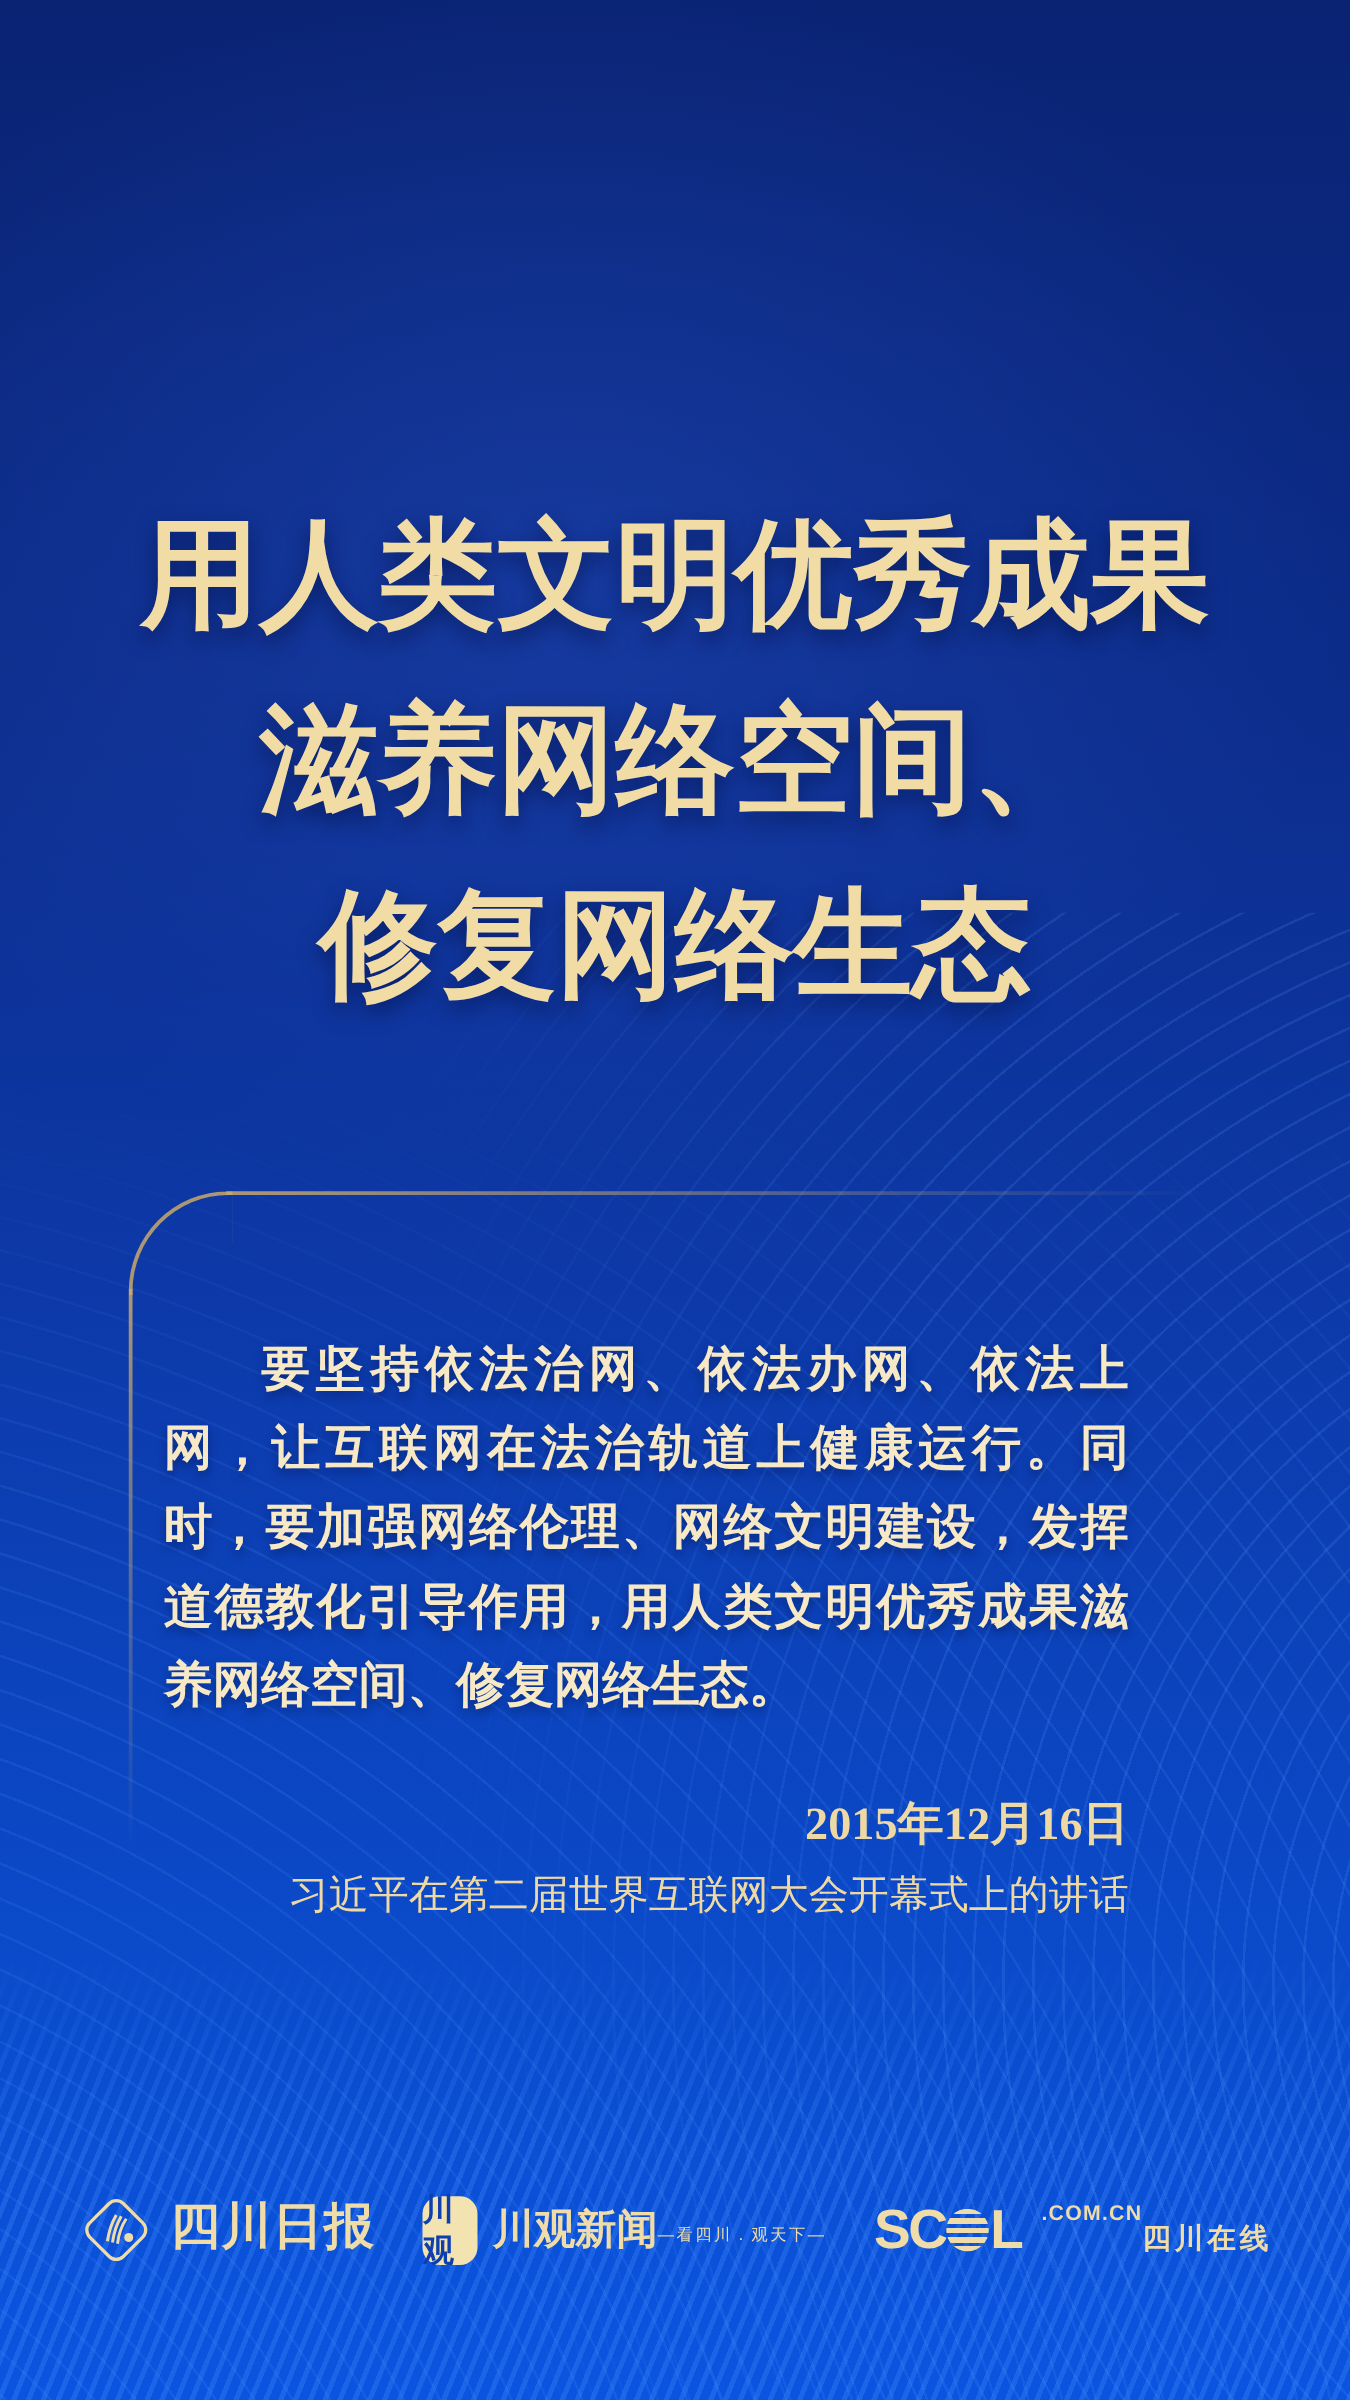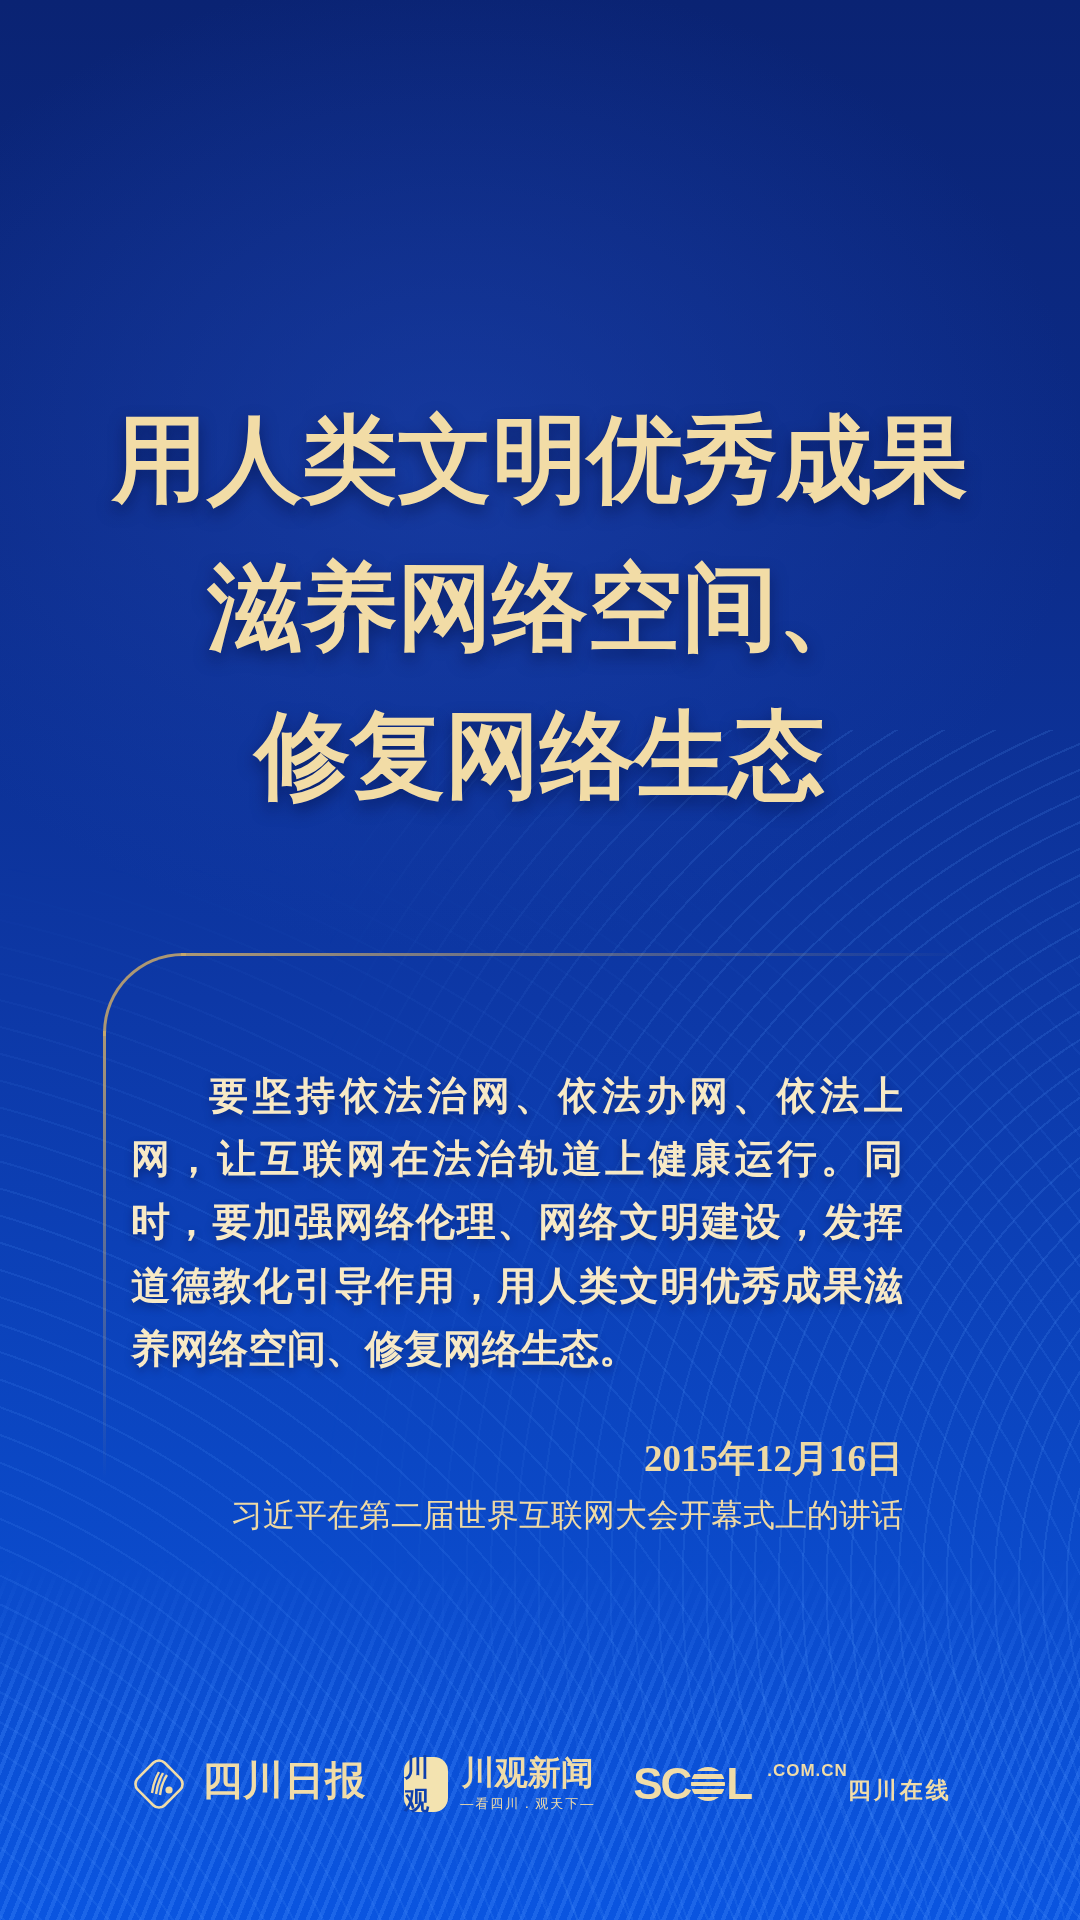--- a/index.html
+++ b/index.html
@@ -84,21 +84,21 @@
     font-size:40px;font-weight:900;letter-spacing:1px;white-space:nowrap;
   }
   .cg-app-icon{
     width:44px;height:55px;border-radius:14px;background:#f3e3b0;
     display:flex;align-items:center;justify-content:center;flex:0 0 auto;
   }
   .cg-app-icon span{
     color:#0d3fae;font-size:25px;font-weight:900;
     font-family:"Liberation Serif","DejaVu Serif",serif;
   }
-  .cg-col{display:flex;flex-direction:column;align-items:center;line-height:1;}
+  .cg-col{display:flex;align-items:center;line-height:1;}
   .cg-name{
     font-family:"Liberation Serif","DejaVu Serif",serif;
     font-size:33px;font-weight:900;white-space:nowrap;
   }
   .cg-tagline{font-size:13px;letter-spacing:2px;margin-top:7px;white-space:nowrap;}
   .scol-row{display:flex;align-items:center;}
   .scol-word{font-size:44px;font-weight:900;letter-spacing:-2px;line-height:1;}
   .scol-globe{
     width:34px;height:34px;border-radius:50%;margin:0 1px;
     background:repeating-linear-gradient(180deg,#f0dca8 0 4.5px,rgba(240,220,168,0) 4.5px 7.5px);

